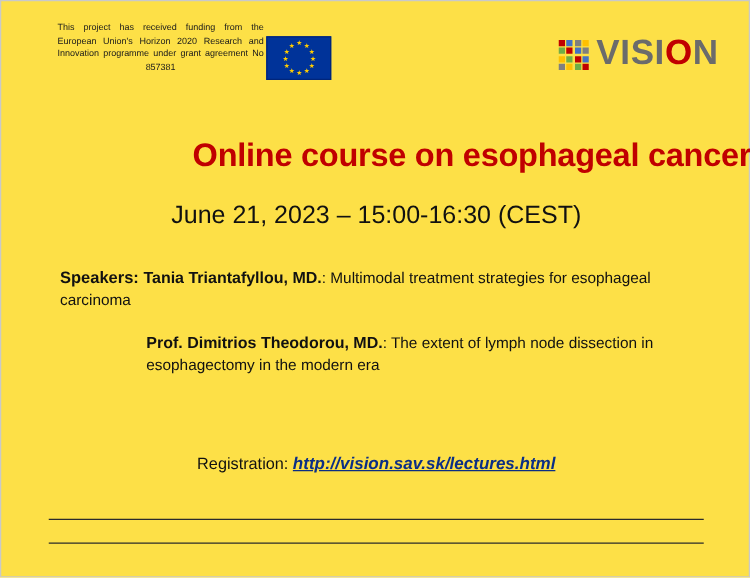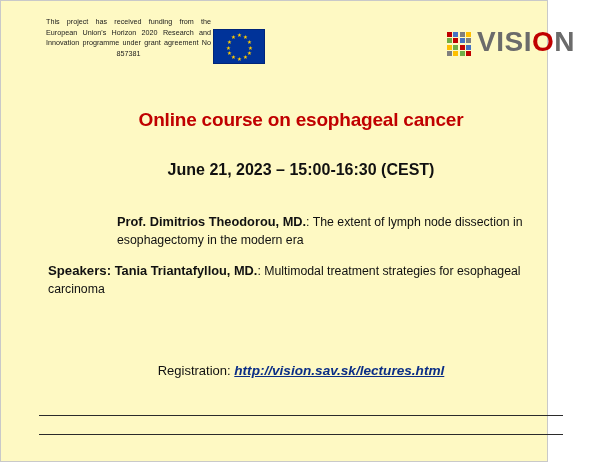--- a/index.html
+++ b/index.html
@@ -8,25 +8,25 @@
   }
   body {
     width: 600px;
     height: 462px;
     background: #ffffff;
     font-family: "Liberation Sans", sans-serif;
     overflow: hidden;
   }
   .page {
     position: relative;
-    width: 548px;
+    width: 600px;
     height: 462px;
     box-sizing: border-box;
     border: 1px solid #c9c9c9;
-    background: #fef9c3;
+    background: #fde047;
   }
 
   
   .header {
     position: absolute;
     top: 14px;
     left: 0;
     width: 600px;
     height: 54px;
   }
@@ -105,34 +105,34 @@
   .logo-word .red {
     color: #c00000;
   }
 
   
   .main-title {
     position: absolute;
     top: 108px;
     left: 0;
     width: 600px;
-    text-align: center;
-    font-size: 19px;
+    text-align: right;
+    font-size: 26px;
     font-weight: bold;
     color: #c00000;
     letter-spacing: -0.2px;
   }
   .subtitle {
     position: absolute;
     top: 160px;
     left: 0;
     width: 600px;
     text-align: center;
-    font-size: 16px;
-    font-weight: bold;
+    font-size: 20px;
+    font-weight: normal;
     color: #111111;
   }
 
   
   .speakers {
     position: absolute;
     top: 212px;
     left: 47px;
     width: 510px;
   }
@@ -251,25 +251,25 @@
           <i style="background:#c00000"></i>
       </div>
       <div class="logo-word"><span>VISI</span><span class="red">O</span><span>N</span></div>
     </div>
   </div>
 
   <div class="main-title">Online course on esophageal cancer</div>
   <div class="subtitle">June 21, 2023 – 15:00-16:30 (CEST)</div>
 
   <div class="speakers">
+    <div class="spk-row first">
+      <span class="spk-label">Speakers</span><span class="spk-label">: </span><span class="spk-name">Tania Triantafyllou, MD.</span><span class="spk-talk">: Multimodal treatment strategies for esophageal carcinoma</span>
+    </div>
     <div class="spk-row spk-indent">
       <span class="spk-name">Prof. Dimitrios Theodorou, MD.</span><span class="spk-talk">: The extent of lymph node dissection in esophagectomy in the modern era</span>
-    </div>
-    <div class="spk-row first">
-      <span class="spk-label">Speakers</span><span class="spk-label">: </span><span class="spk-name">Tania Triantafyllou, MD.</span><span class="spk-talk">: Multimodal treatment strategies for esophageal carcinoma</span>
     </div>
   </div>
 
   <div class="registration">
     <span>Registration: </span><a class="reg-link" href="#">http://vision.sav.sk/lectures.html</a>
   </div>
 
   <div class="footer-rule"></div>
   <div class="footer-rule2"></div>
 

